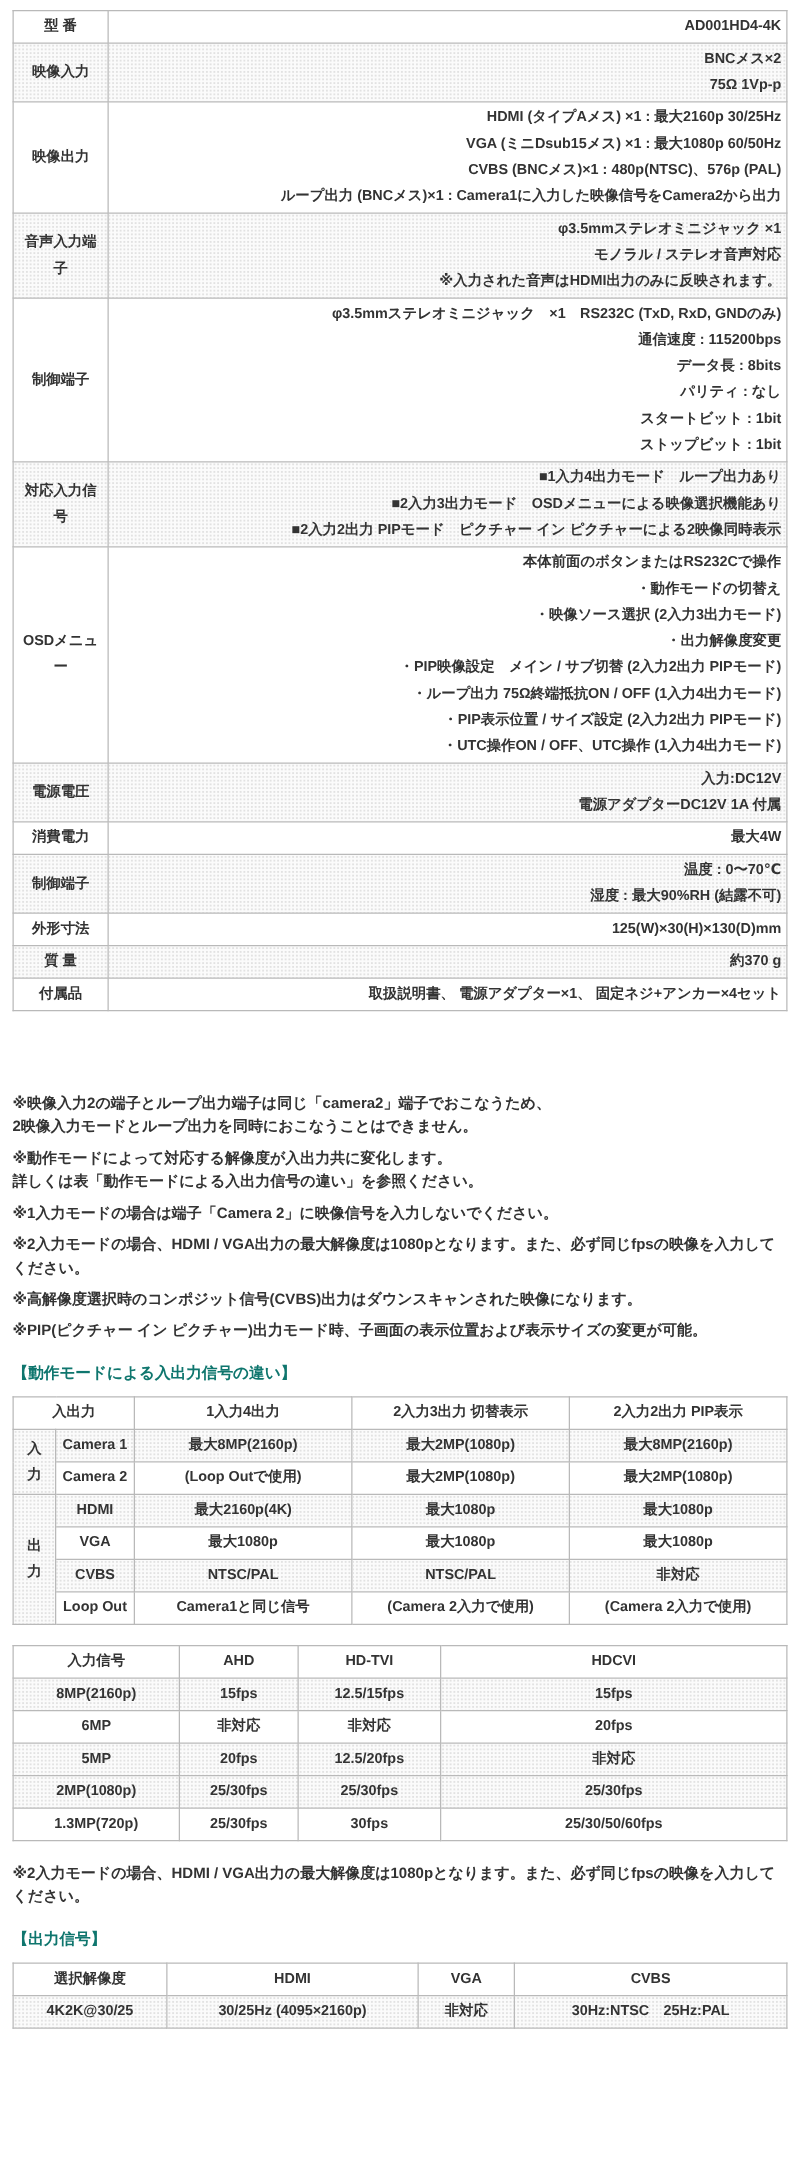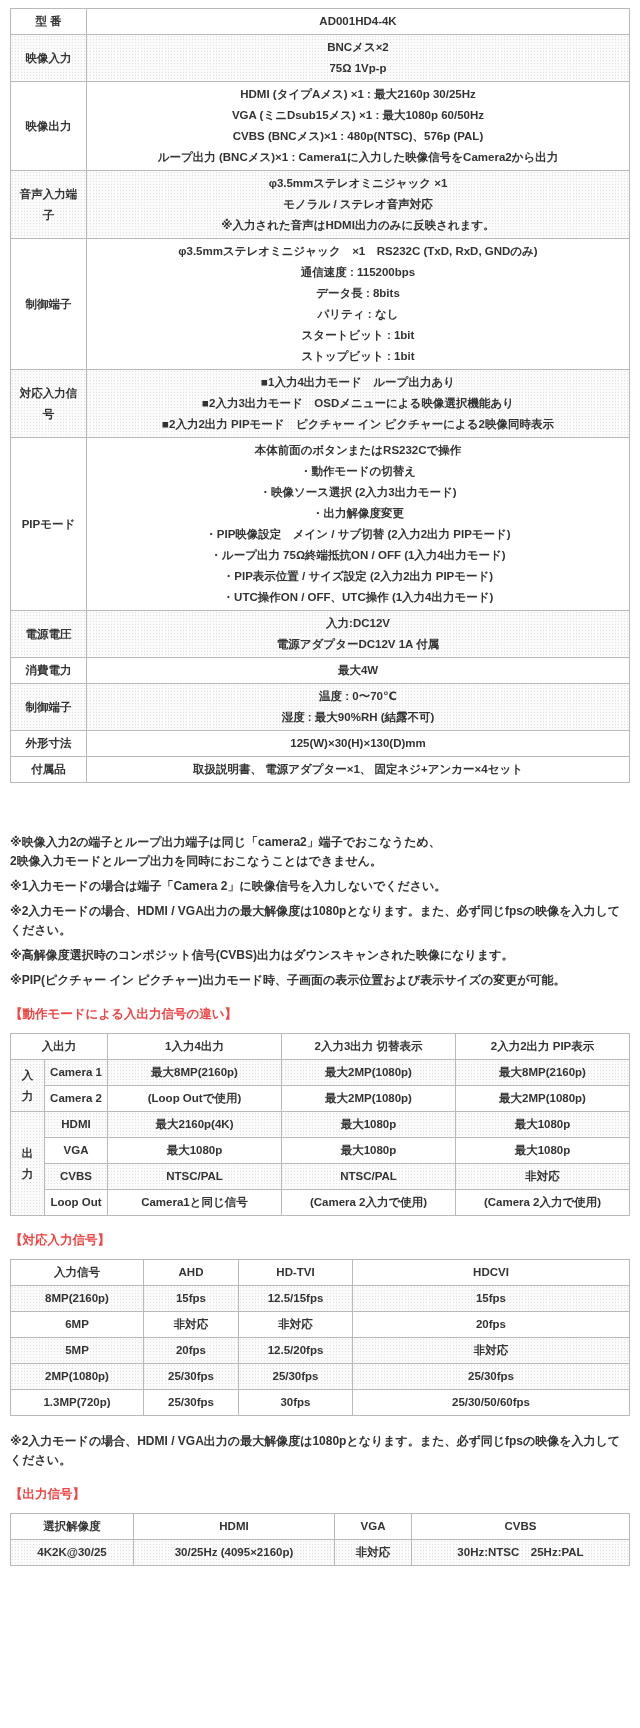--- a/index.html
+++ b/index.html
@@ -15,41 +15,41 @@
     font-size:11.5px;
     font-weight:700;
     text-align:center;
     vertical-align:middle;
     padding:2px 4px;
     line-height:21px;
     color:#333;
     overflow:hidden;
   }
   th{background:#fff;}
-  .val{white-space:pre-line;}
+  .val{white-space:pre-line;text-align:right;}
   .alt{
     background-color:#fbfbfb;
     background-image:radial-gradient(#e2e2e2 0.7px, rgba(255,255,255,0) 0.7px);
     background-size:3px 3px;
   }
-  .spec-wrap{margin-bottom:50px;}
+  .spec-wrap{margin-bottom:64px;}
   .notes{margin:16px 0 4px;}
   .note{
     font-size:12px;
     font-weight:700;
     line-height:19px;
     margin:0 0 6px;
     white-space:pre-line;
     color:#333;
   }
   .heading{
     font-size:12.5px;
     font-weight:700;
     margin:16px 0 10px;
-    color:#ef4444;
+    color:#0f766e;
   }
   .tbl-wrap{margin:4px 0 16px;}
 </style>
 </head>
 <body>
 
 <div class="page">
 
   <div class="spec-wrap">
     <table class="spec-table">
@@ -89,21 +89,21 @@
 スタートビット : 1bit
 ストップビット : 1bit</td>
           </tr>
           <tr class="alt">
             <td class="lbl">対応入力信号</td>
             <td class="val">■1入力4出力モード　ループ出力あり
 ■2入力3出力モード　OSDメニューによる映像選択機能あり
 ■2入力2出力 PIPモード　ピクチャー イン ピクチャーによる2映像同時表示</td>
           </tr>
           <tr>
-            <td class="lbl">PIPモード</td>
+            <td class="lbl">OSDメニュー</td>
             <td class="val">本体前面のボタンまたはRS232Cで操作
 ・動作モードの切替え
 ・映像ソース選択 (2入力3出力モード)
 ・出力解像度変更
 ・PIP映像設定　メイン / サブ切替 (2入力2出力 PIPモード)
 ・ループ出力 75Ω終端抵抗ON / OFF (1入力4出力モード)
 ・PIP表示位置 / サイズ設定 (2入力2出力 PIPモード)
 ・UTC操作ON / OFF、UTC操作 (1入力4出力モード)</td>
           </tr>
           <tr class="alt">
@@ -117,31 +117,37 @@
           </tr>
           <tr class="alt">
             <td class="lbl">制御端子</td>
             <td class="val">温度 : 0〜70℃
 湿度 : 最大90%RH (結露不可)</td>
           </tr>
           <tr>
             <td class="lbl">外形寸法</td>
             <td class="val">125(W)×30(H)×130(D)mm</td>
           </tr>
+          <tr class="alt">
+            <td class="lbl">質 量</td>
+            <td class="val">約370 g</td>
+          </tr>
           <tr>
             <td class="lbl">付属品</td>
             <td class="val">取扱説明書、 電源アダプター×1、 固定ネジ+アンカー×4セット</td>
           </tr>
         </tbody>
       </table>
   </div>
 
   <div class="notes">
       <p class="note">※映像入力2の端子とループ出力端子は同じ「camera2」端子でおこなうため、
 2映像入力モードとループ出力を同時におこなうことはできません。</p>
+      <p class="note">※動作モードによって対応する解像度が入出力共に変化します。
+詳しくは表「動作モードによる入出力信号の違い」を参照ください。</p>
       <p class="note">※1入力モードの場合は端子「Camera 2」に映像信号を入力しないでください。</p>
       <p class="note">※2入力モードの場合、HDMI / VGA出力の最大解像度は1080pとなります。また、必ず同じfpsの映像を入力してください。</p>
       <p class="note">※高解像度選択時のコンポジット信号(CVBS)出力はダウンスキャンされた映像になります。</p>
       <p class="note">※PIP(ピクチャー イン ピクチャー)出力モード時、子画面の表示位置および表示サイズの変更が可能。</p>
     </div>
 
   <div class="heading">【動作モードによる入出力信号の違い】</div>
   <div class="tbl-wrap">
     <table class="mode-table">
       <colgroup>
@@ -195,21 +201,20 @@
           <tr>
             <td>Loop Out</td>
             <td>Camera1と同じ信号</td>
             <td>(Camera 2入力で使用)</td>
             <td>(Camera 2入力で使用)</td>
           </tr>
         </tbody>
       </table>
   </div>
 
-  <div class="heading">【対応入力信号】</div>
   <div class="tbl-wrap">
     <table class="input-table">
       <colgroup>
           <col style="width:133px">
           <col style="width:95px">
           <col style="width:114px">
           <col>
         </colgroup>
     <thead>
           <tr>

